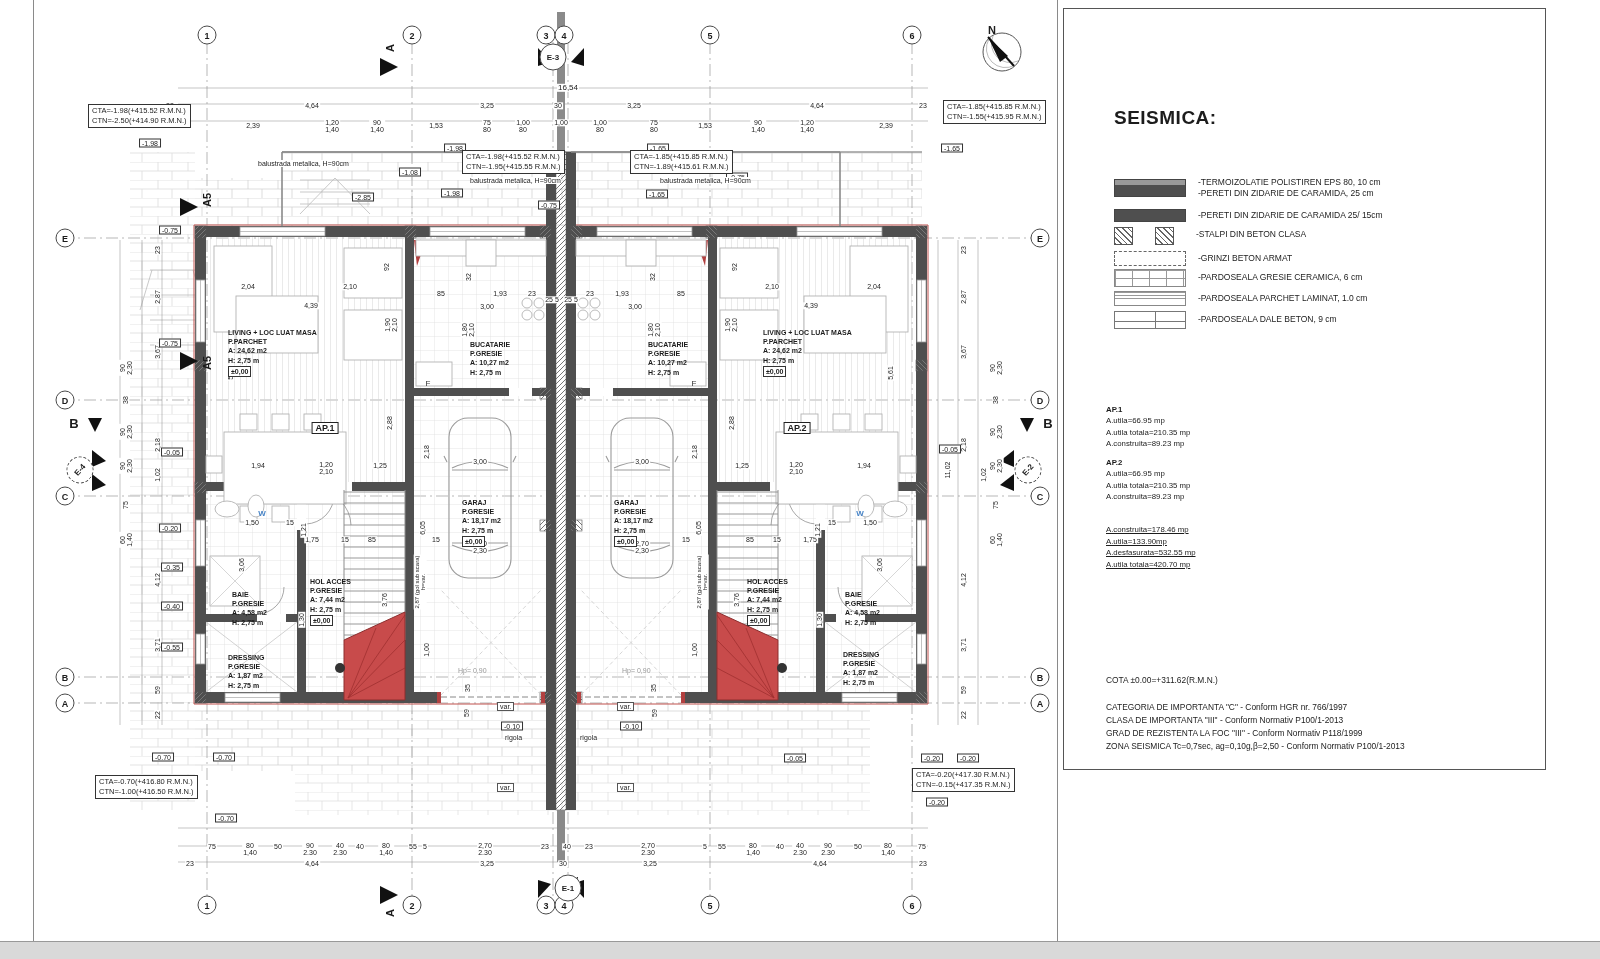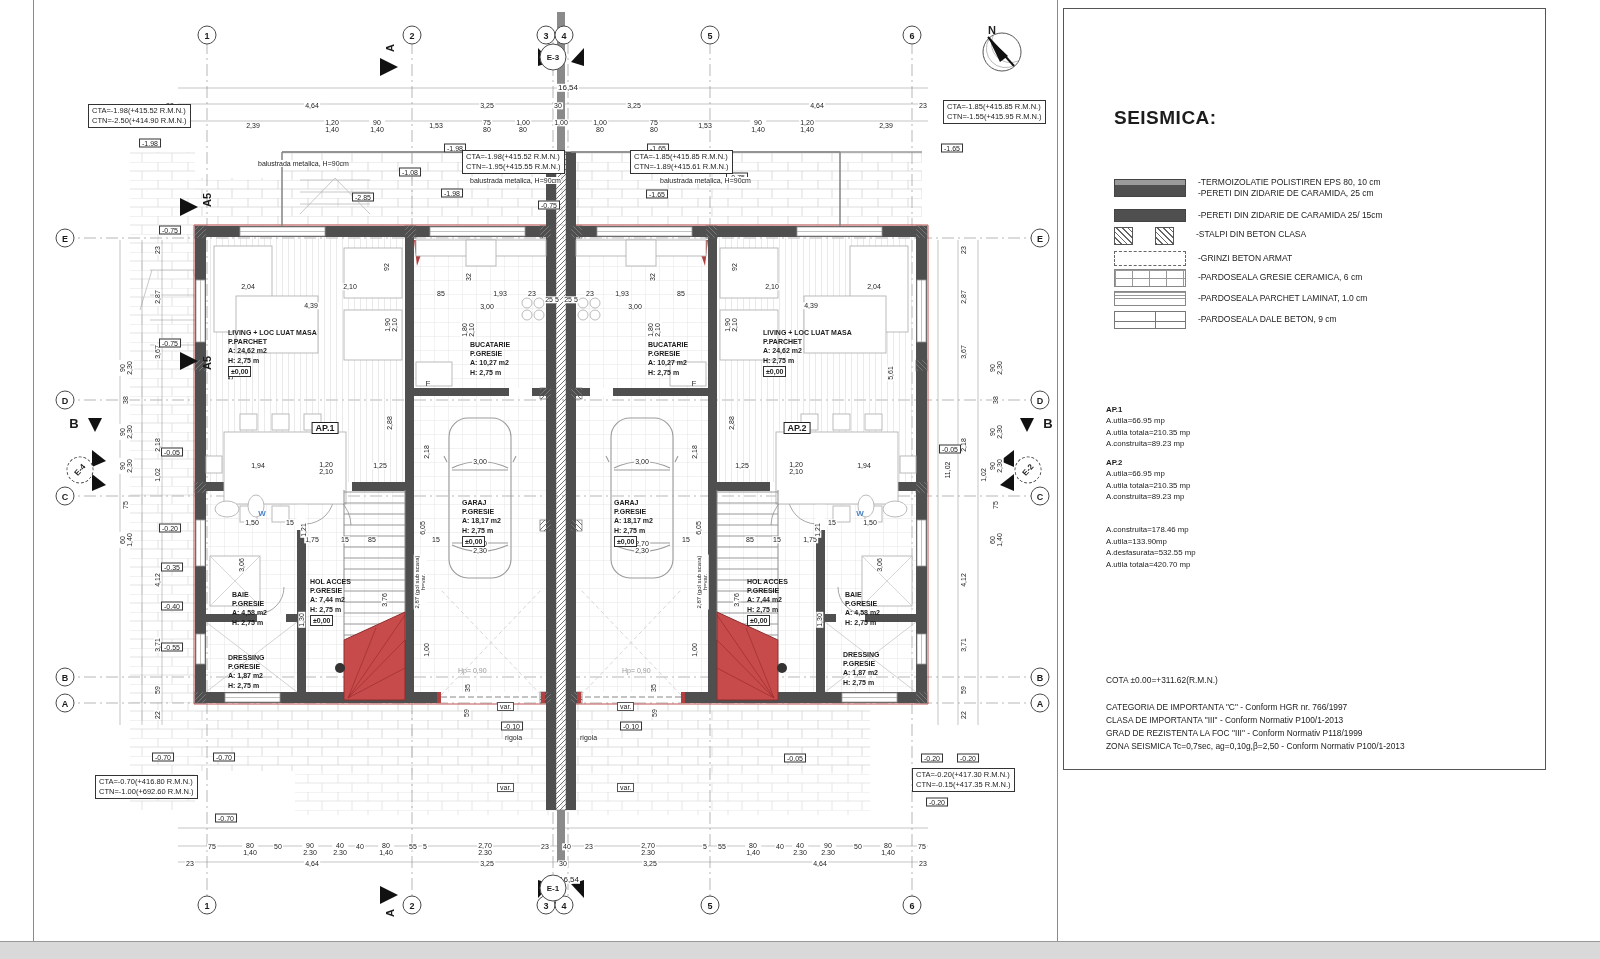--- a/index.html
+++ b/index.html
@@ -266,21 +266,21 @@
   <div class="bub" style="left:65px;top:496px;">C</div>
   <div class="bub" style="left:65px;top:677px;">B</div>
   <div class="bub" style="left:65px;top:703px;">A</div>
   <div class="bub" style="left:1040px;top:238px;">E</div>
   <div class="bub" style="left:1040px;top:400px;">D</div>
   <div class="bub" style="left:1040px;top:496px;">C</div>
   <div class="bub" style="left:1040px;top:677px;">B</div>
   <div class="bub" style="left:1040px;top:703px;">A</div>
 
   <div class="sec" style="left:553px;top:57px;">E-3</div>
-  <div class="sec" style="left:553px;top:888px;text-align:center;">E-1</div>
+  <div class="sec" style="left:568px;top:888px;text-align:center;">E-1</div>
   <div class="sec rot" style="left:80px;top:470px;border-style:dashed;">E-4</div>
   <div class="sec rot" style="left:1028px;top:470px;border-style:dashed;">E-2</div>
   <div class="alab" style="left:390px;top:48px;">A</div>
   <div class="alab" style="left:390px;top:913px;">A</div>
   <div class="a5lab" style="left:207px;top:200px;">A5</div>
   <div class="a5lab" style="left:207px;top:363px;">A5</div>
   <div class="blab" style="left:74px;top:423px;">B</div>
   <div class="blab" style="left:1048px;top:423px;">B</div>
   <div class="blab" style="left:992px;top:30px;font-size:11px;">N</div>
 
@@ -509,21 +509,21 @@
 
   <div class="cta" style="left:88px;top:104px;">CTA=-1.98(+415.52 R.M.N.)
 CTN=-2.50(+414.90 R.M.N.)</div>
   <div class="cta" style="left:462px;top:150px;">CTA=-1.98(+415.52 R.M.N.)
 CTN=-1.95(+415.55 R.M.N.)</div>
   <div class="cta" style="left:630px;top:150px;">CTA=-1.85(+415.85 R.M.N.)
 CTN=-1.89(+415.61 R.M.N.)</div>
   <div class="cta" style="left:943px;top:100px;">CTA=-1.85(+415.85 R.M.N.)
 CTN=-1.55(+415.95 R.M.N.)</div>
   <div class="cta" style="left:95px;top:775px;">CTA=-0.70(+416.80 R.M.N.)
-CTN=-1.00(+692.60 R.M.N.)</div>
+CTN=-1.00(+416.50 R.M.N.)</div>
   <div class="cta" style="left:912px;top:768px;">CTA=-0.20(+417.30 R.M.N.)
 CTN=-0.15(+417.35 R.M.N.)</div>
 
   <div class="room" style="left:228px;top:328px;">
     <span>LIVING + LOC LUAT MASA</span>
     <span>P.PARCHET</span>
     <span>A: 24,62 m2</span>
     <span>H: 2,75 m</span>
     <span class="zero">±0,00</span>
   </div>
@@ -653,21 +653,21 @@
       <div class="lab">-PARDOSEALA DALE BETON, 9 cm</div>
     </div>
     <div class="atext" style="left:42px;top:395px;font-weight:bold;">AP.1</div>
     <div class="atext" style="left:42px;top:406px;">A.utila=66.95 mp
 A.utila totala=210.35 mp
 A.construita=89.23 mp</div>
     <div class="atext" style="left:42px;top:448px;font-weight:bold;">AP.2</div>
     <div class="atext" style="left:42px;top:459px;">A.utila=66.95 mp
 A.utila totala=210.35 mp
 A.construita=89.23 mp</div>
-    <div class="atext" style="left:42px;top:515px;">A.construita=178.46 mp
+    <div class="atext" style="left:42px;top:515px;text-decoration:underline;">A.construita=178.46 mp
 A.utila=133.90mp
 A.desfasurata=532.55 mp
 A.utila totala=420.70 mp</div>
     <div class="ntext" style="left:42px;top:665px;">COTA ±0.00=+311.62(R.M.N.)</div>
     <div class="ntext" style="left:42px;top:692px;">CATEGORIA DE IMPORTANTA  "C" - Conform HGR nr. 766/1997
 CLASA DE IMPORTANTA  "III" - Conform Normativ P100/1-2013
 GRAD DE REZISTENTA LA FOC  "III" - Conform Normativ P118/1999
 ZONA SEISMICA Tc=0,7sec, ag=0,10g,β=2,50 - Conform Normativ P100/1-2013</div>
   </div>
 </div>

